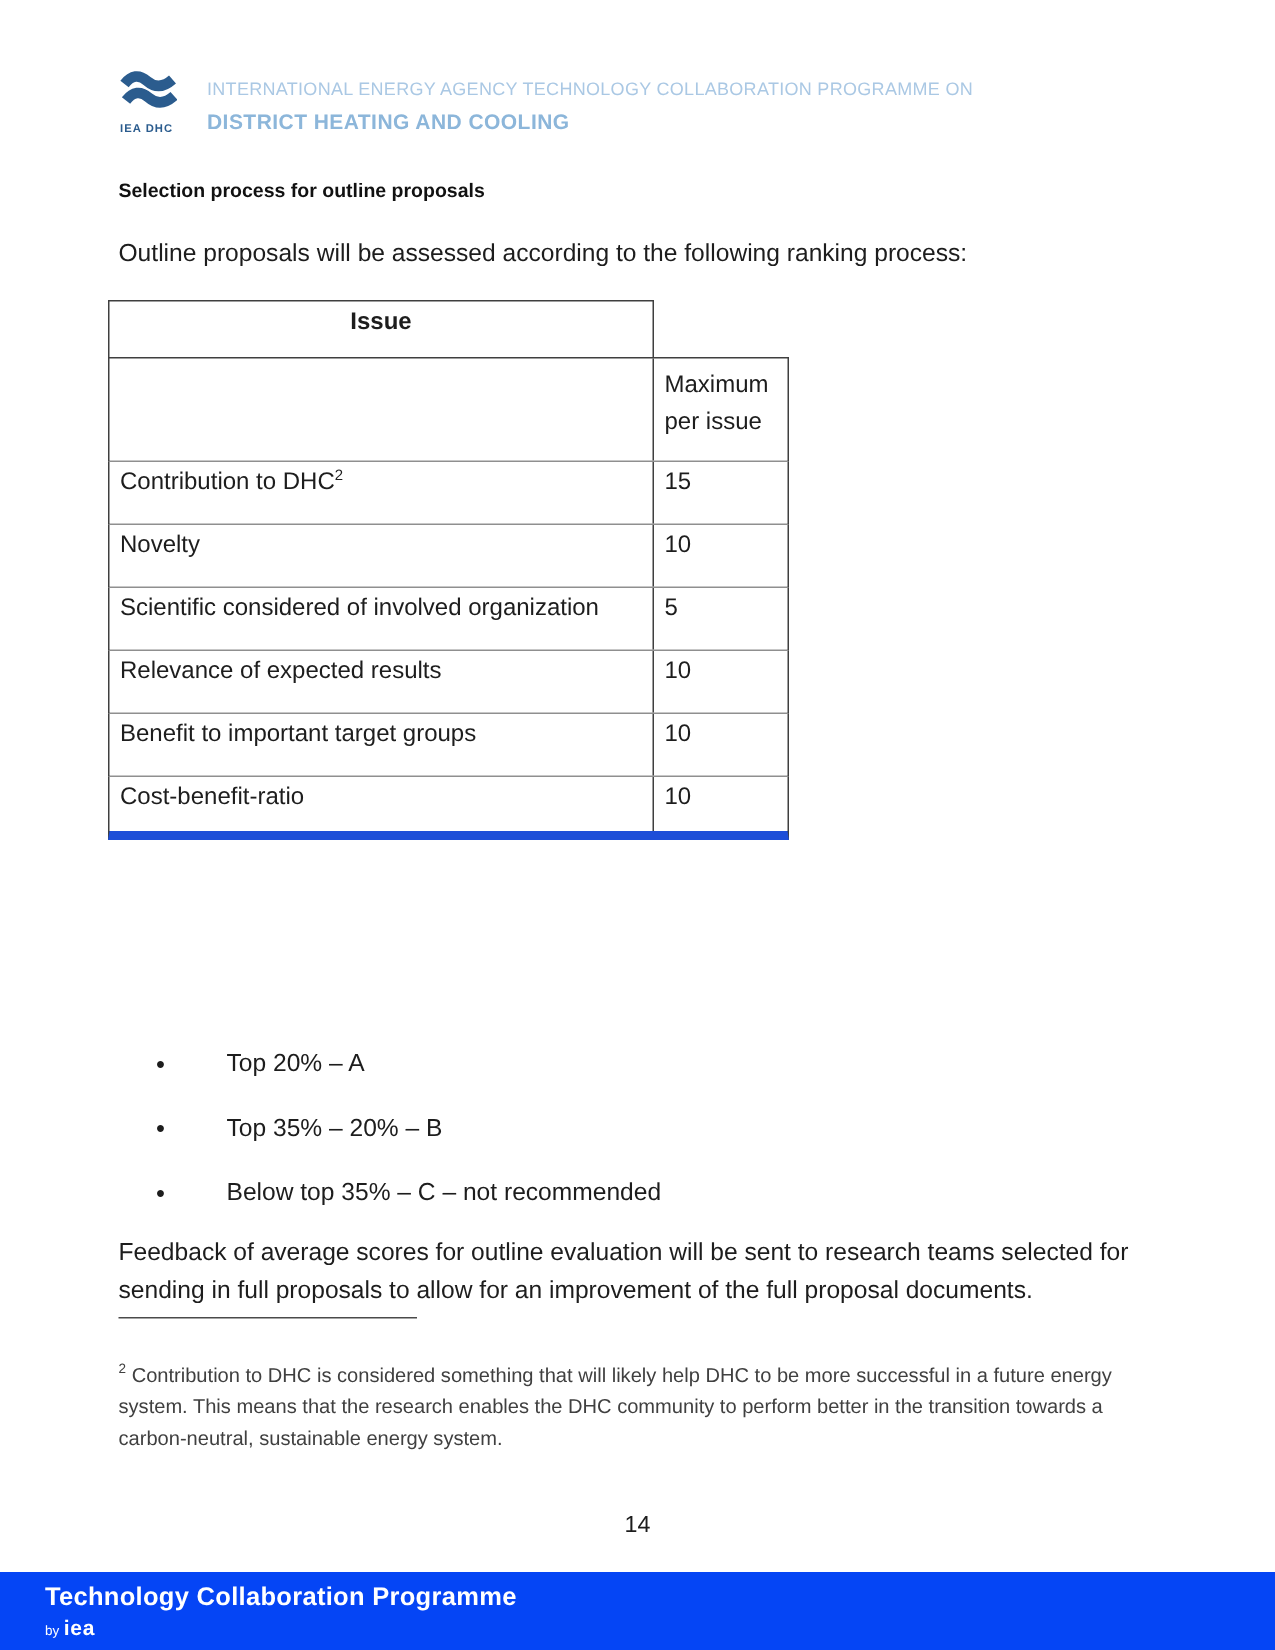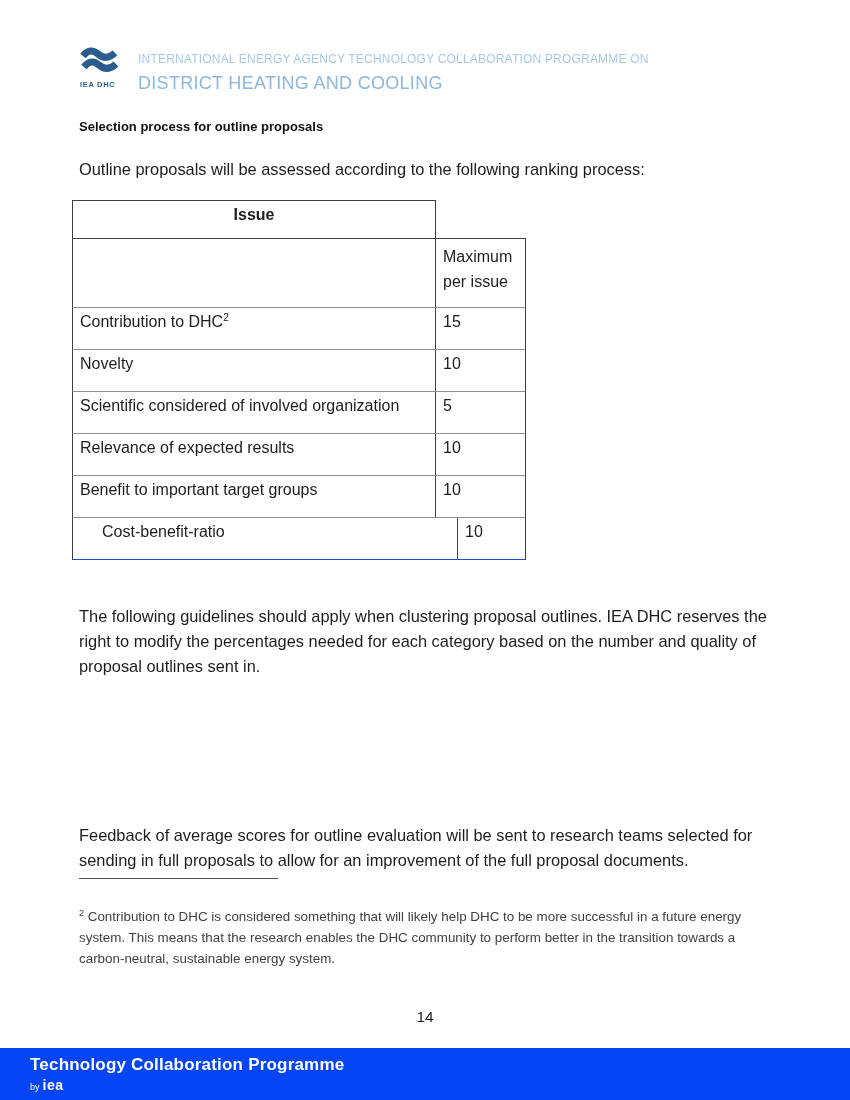--- a/index.html
+++ b/index.html
@@ -15,21 +15,21 @@
     overflow: hidden;
     color: #1d1d1d;
   }
 
   
   .brand { position: absolute; top: 46px; left: 80px; display: flex; }
   .logo-box { width: 40px; text-align: left; }
   .logo-label { font-size: 7.5px; font-weight: bold; color: #2b5c8e; letter-spacing: 0.7px; margin-top: 2px; }
   .brand-text { margin-left: 18px; padding-top: 6px; }
   .bt1 { font-size: 12px; color: #aac8e4; letter-spacing: 0.2px; white-space: nowrap; }
-  .bt2 { font-size: 18px; font-weight: normal; color: #8cb6da; letter-spacing: 0.3px; margin-top: 7px; white-space: nowrap; }
+  .bt2 { font-size: 14px; font-weight: bold; color: #8cb6da; letter-spacing: 0.3px; margin-top: 7px; white-space: nowrap; }
 
   
   .abs { position: absolute; left: 79px; }
   h1.doc-heading { top: 119px; font-size: 13px; font-weight: bold; color: #111; }
   p.body-text { font-size: 16.4px; line-height: 25px; color: #1d1d1d; }
   .intro { top: 157px; white-space: nowrap; }
   .guidelines { top: 604px; width: 700px; }
   .feedback { top: 823px; width: 700px; }
 
   
@@ -44,21 +44,21 @@
     display: flex; width: 454px; height: 70px;
     border: 1px solid #3f3f3f; border-bottom: 1px solid #8f8f8f;
   }
   .t-row2 .c1 { width: 362px; }
   .t-row2 .c2 { flex: 1; border-left: 1px solid #3f3f3f; padding: 5px 0 0 7px; line-height: 25px; }
   .t-data {
     display: flex; width: 454px; height: 42px;
     border-left: 1px solid #3f3f3f; border-right: 1px solid #3f3f3f;
     border-bottom: 1px solid #8f8f8f;
   }
-  .t-data:last-child { border-bottom: 1px solid #1d4ed8; padding-left: 22px; }
+  .t-data:last-child { border-bottom: 6px solid #1d4ed8; }
   .t-data .c1 { width: 362px; padding: 5px 0 0 7px; }
   .t-data .c2 { flex: 1; border-left: 1px solid #3f3f3f; padding: 5px 0 0 7px; }
   .score-table sup { font-size: 10px; vertical-align: super; line-height: 0; }
 
   
   .bullets { position: absolute; top: 697px; left: 79px; list-style: none; }
   .bullets li { display: flex; margin-bottom: 18px; font-size: 16.4px; line-height: 25px; }
   .bullets li::before { content: "\2022"; display: inline-block; width: 47px; padding-left: 25px; font-size: 17px; }
 
   
@@ -130,22 +130,32 @@
           <div class="c1">Benefit to important target groups</div>
           <div class="c2">10</div>
         </div>
         <div class="t-data">
           <div class="c1">Cost-benefit-ratio</div>
           <div class="c2">10</div>
         </div>
       </div>
   </div>
 
-  <p class="abs body-text guidelines">The following guidelines should apply when clustering proposal outlines. IEA DHC reserves the right to modify the percentages needed for each category based on the number and quality of proposal outlines sent in.</p>
 
+  <ul class="bullets" id="bullet-list">
+      <li>
+        <span>Top 20% – A</span>
+      </li>
+      <li>
+        <span>Top 35% – 20% – B</span>
+      </li>
+      <li>
+        <span>Below top 35% – C – not recommended</span>
+      </li>
+    </ul>
 
   <p class="abs body-text feedback">Feedback of average scores for outline evaluation will be sent to research teams selected for sending in full proposals to allow for an improvement of the full proposal documents.</p>
 
   <div class="fn-rule"></div>
   <div class="footnote">
     <sup>2</sup>
     <span>Contribution to DHC is considered something that will likely help DHC to be more successful in a future energy system. This means that the research enables the DHC community to perform better in the transition towards a carbon-neutral, sustainable energy system.</span>
   </div>
 
   <div class="pageno">14</div>

